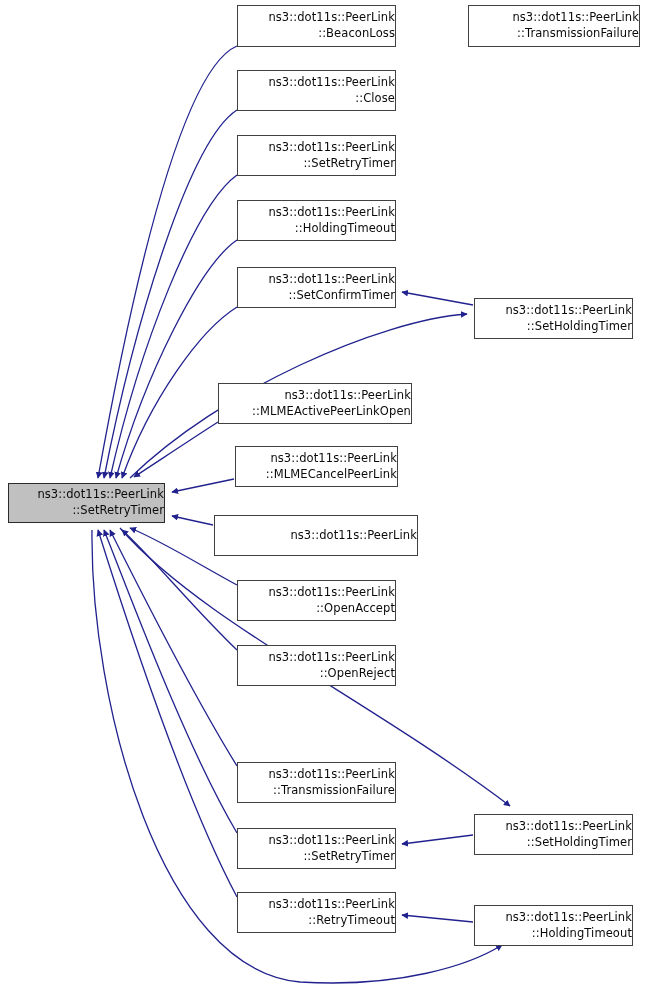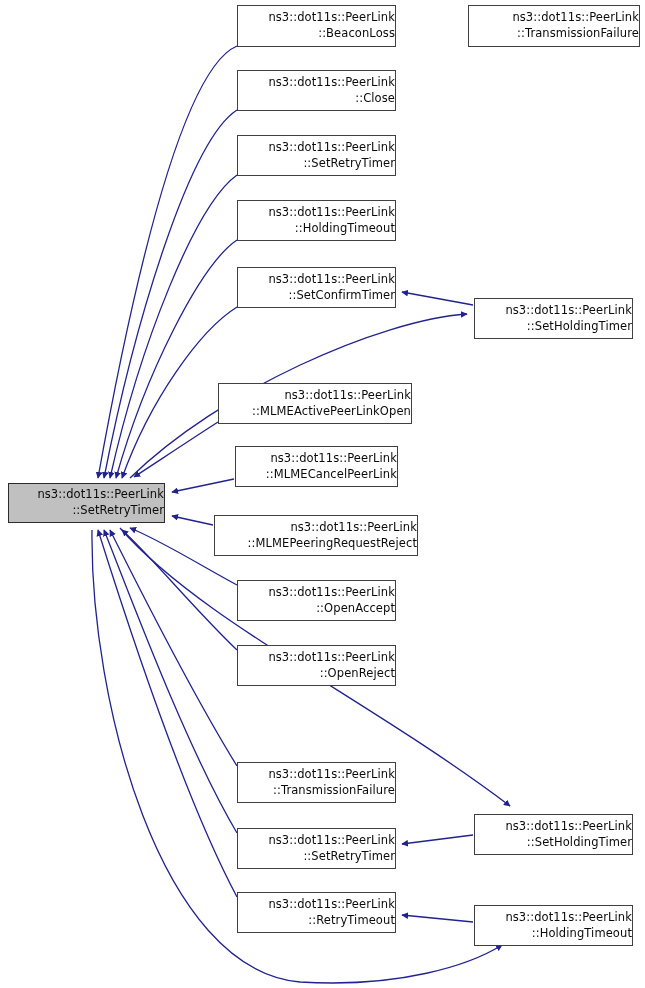--- a/index.html
+++ b/index.html
@@ -108,21 +108,20 @@
       <div class="node" style="left: 235px; top: 446px; width: 163px; height: 41px;">
         <span class="l1">ns3::dot11s::PeerLink</span>
         <span class="l2">::MLMECancelPeerLink</span>
       </div>
       <div class="node highlight" style="left: 8px; top: 483px; width: 157px; height: 40px;">
         <span class="l1">ns3::dot11s::PeerLink</span>
         <span class="l2">::SetRetryTimer</span>
       </div>
       <div class="node" style="left: 214px; top: 515px; width: 204px; height: 41px;">
         <span class="l1">ns3::dot11s::PeerLink</span>
-        <span class="l2">::MLMEPeeringRequestReject</span>
       </div>
       <div class="node" style="left: 237px; top: 580px; width: 159px; height: 41px;">
         <span class="l1">ns3::dot11s::PeerLink</span>
         <span class="l2">::OpenAccept</span>
       </div>
       <div class="node" style="left: 237px; top: 645px; width: 159px; height: 41px;">
         <span class="l1">ns3::dot11s::PeerLink</span>
         <span class="l2">::OpenReject</span>
       </div>
       <div class="node" style="left: 237px; top: 762px; width: 159px; height: 41px;">

